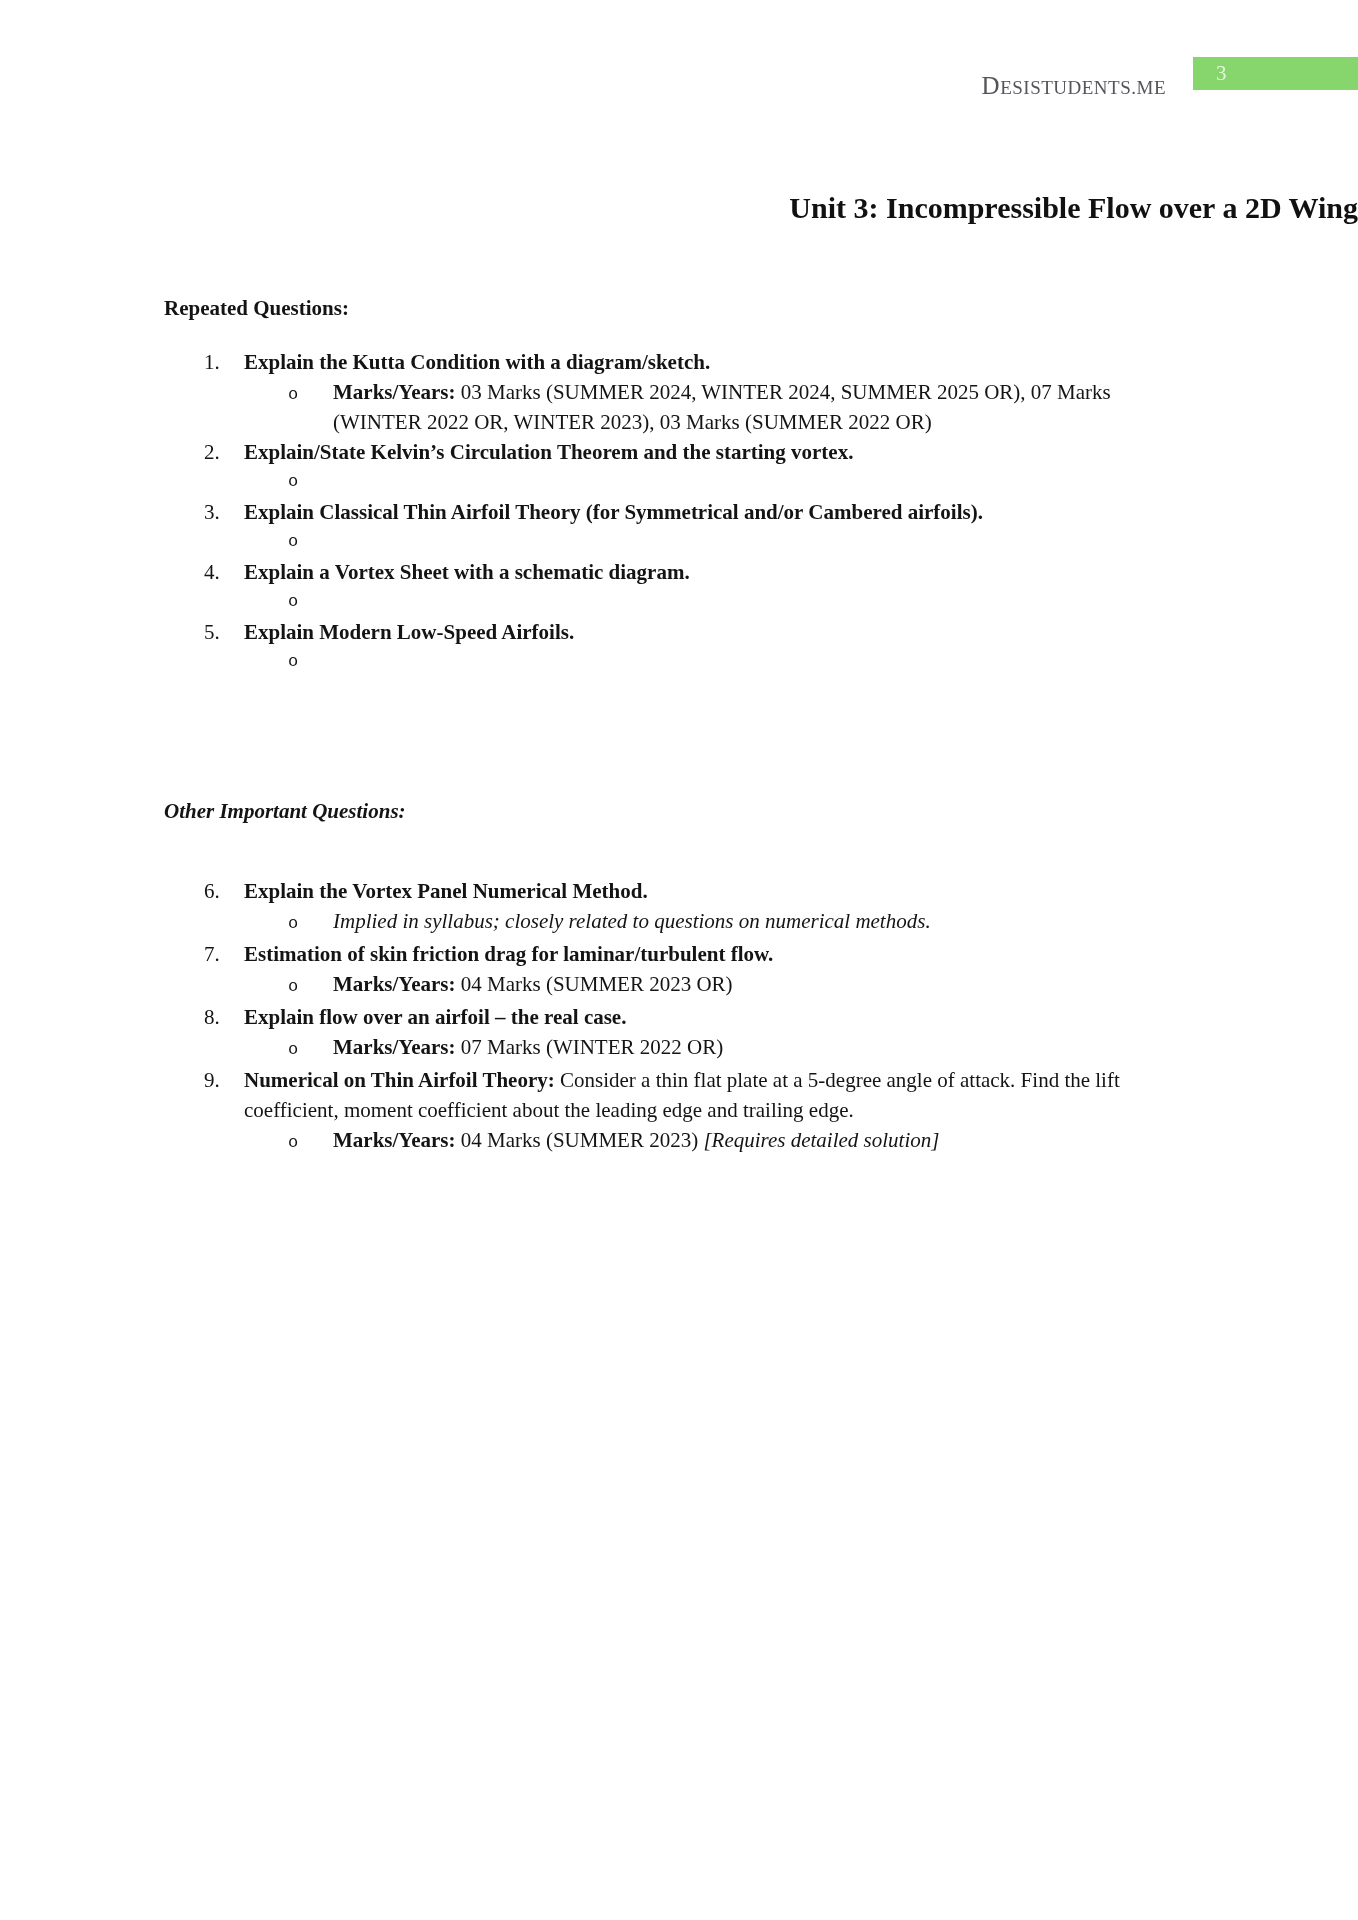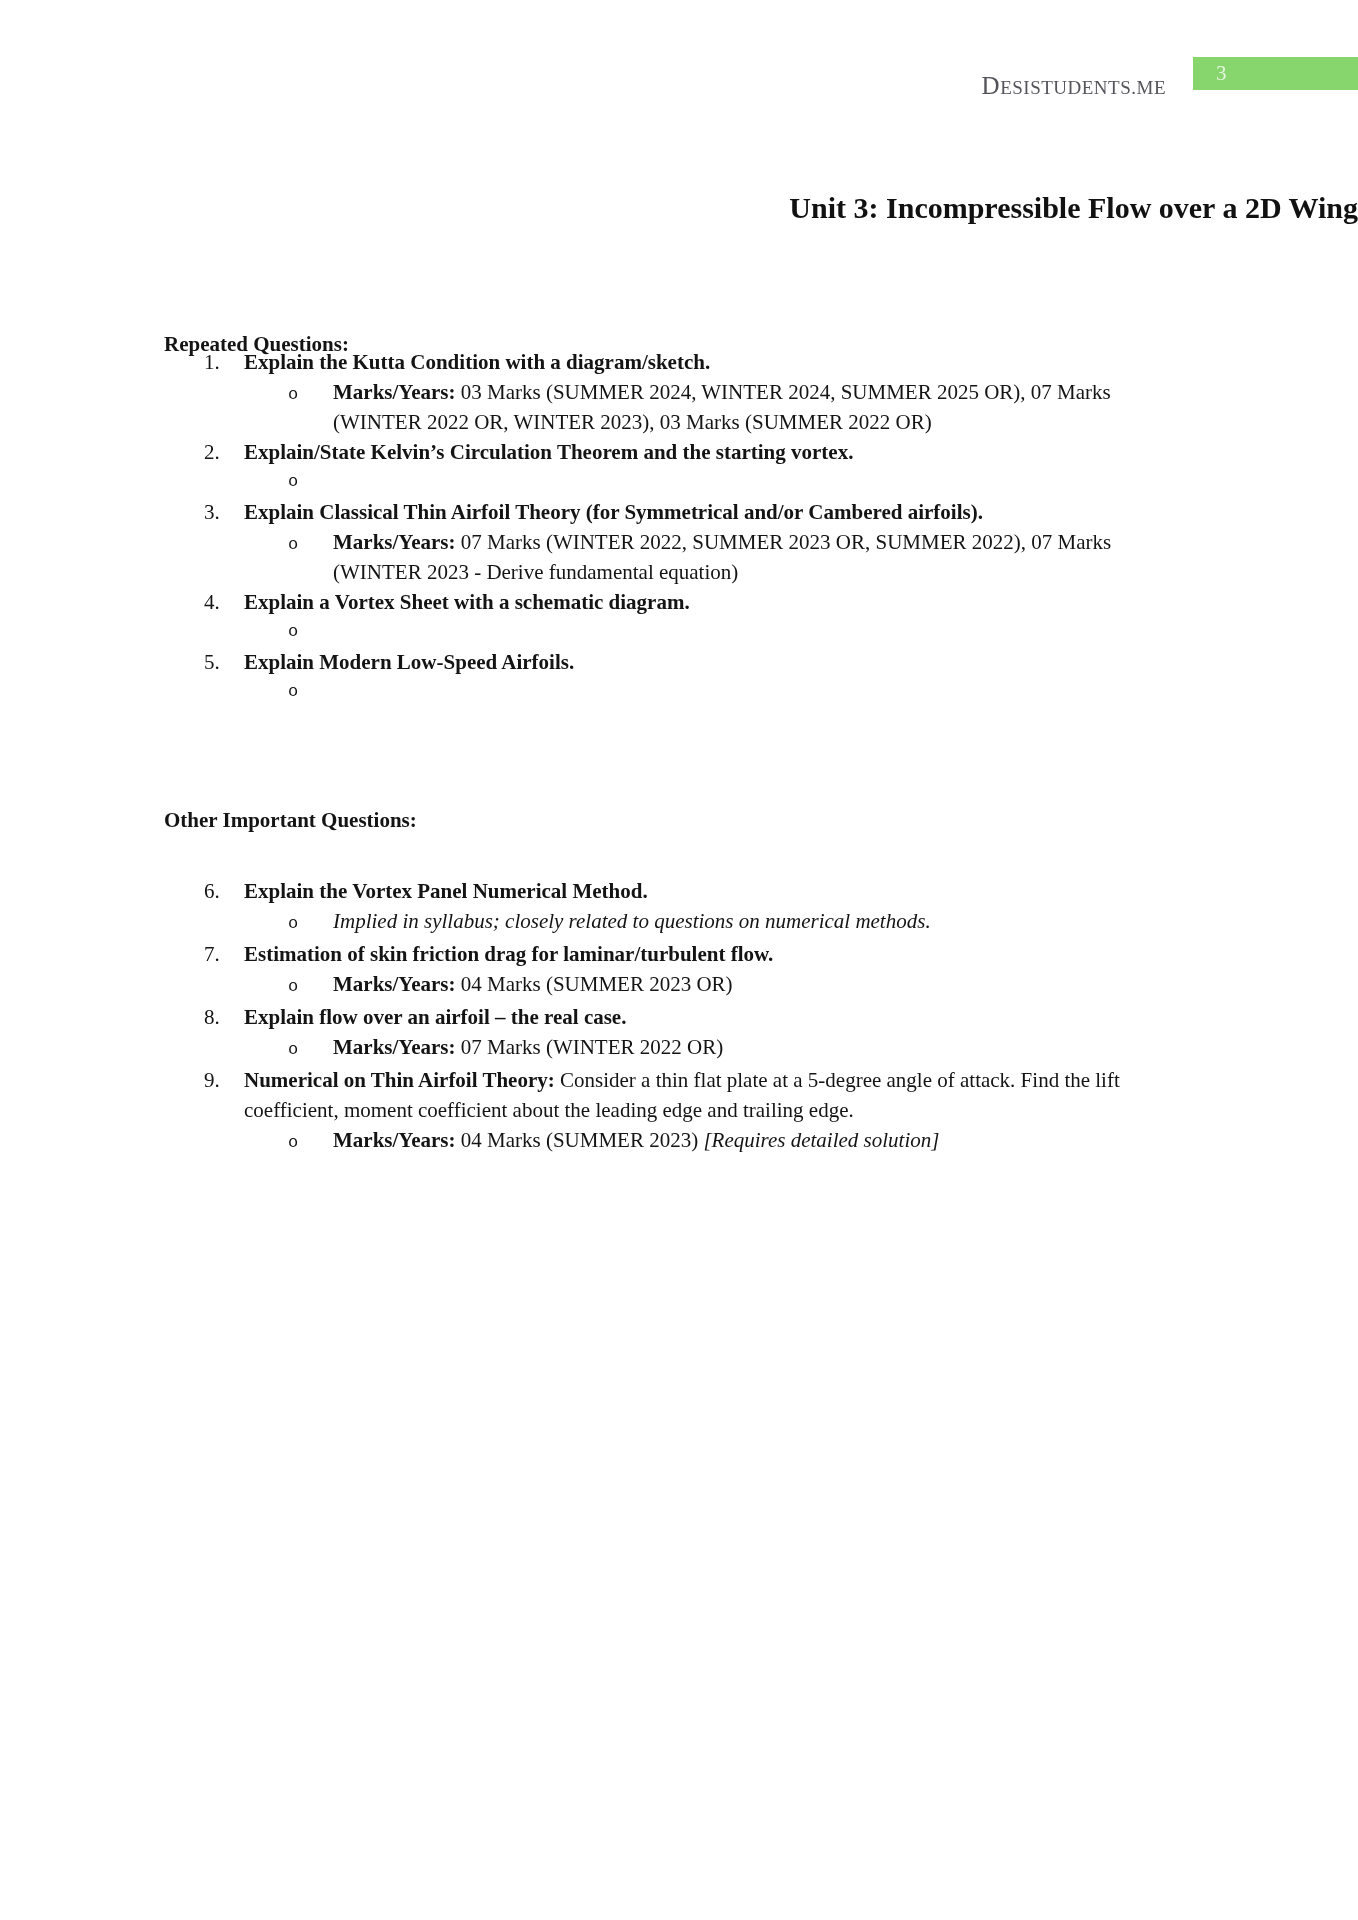--- a/index.html
+++ b/index.html
@@ -60,24 +60,23 @@
     line-height: 36px;
     color: #111111;
   }
   
   .section-heading {
     position: absolute;
     left: 164px;
     font-size: 21px;
     font-weight: bold;
     line-height: 30px;
-    margin-top: 36px;
   }
   .heading-1 { top: 293px; }
-  .heading-2 { top: 769px; }
+  .heading-2 { top: 796px; font-style: italic; }
 
   .q-list {
     position: absolute;
     left: 164px;
     right: 168px;
     font-size: 21px;
     line-height: 30px;
   }
   .list-1 { top: 347px; }
   .list-2 { top: 876px; }
@@ -135,21 +134,20 @@
   <div class="sub-row">
     <span class="sub-bullet">o</span>
   </div>
 
   <div class="q-row">
     <span class="q-num">3.</span>
     <span class="q-body"><span class="q-bold">Explain Classical Thin Airfoil Theory (for Symmetrical and/or Cambered airfoils).</span> <span></span></span>
   </div>
   <div class="sub-row">
     <span class="sub-bullet">o</span>
-    <span class="sub-body"><span class="sub-label">Marks/Years:</span> <span>07 Marks (WINTER 2022, SUMMER 2023 OR, SUMMER 2022), 07 Marks (WINTER 2023 - Derive fundamental equation)</span> <span class="italic"></span></span>
   </div>
 
   <div class="q-row">
     <span class="q-num">4.</span>
     <span class="q-body"><span class="q-bold">Explain a Vortex Sheet with a schematic diagram.</span> <span></span></span>
   </div>
   <div class="sub-row">
     <span class="sub-bullet">o</span>
   </div>
 

